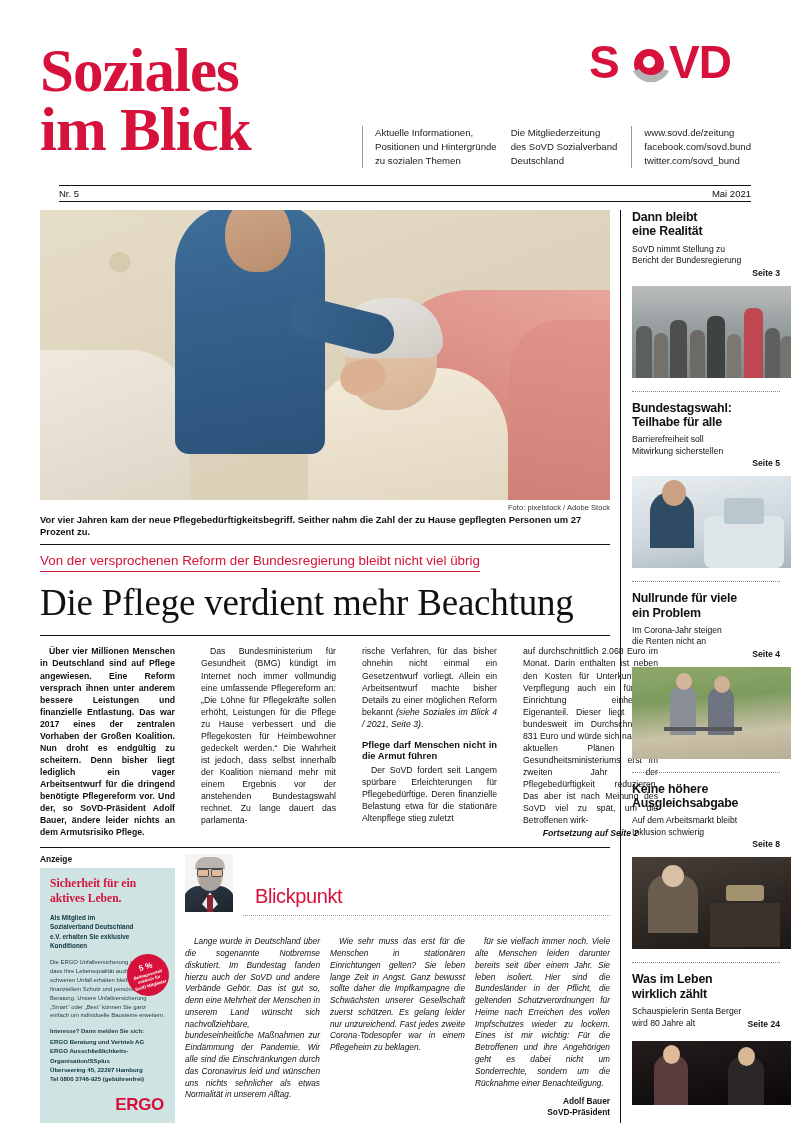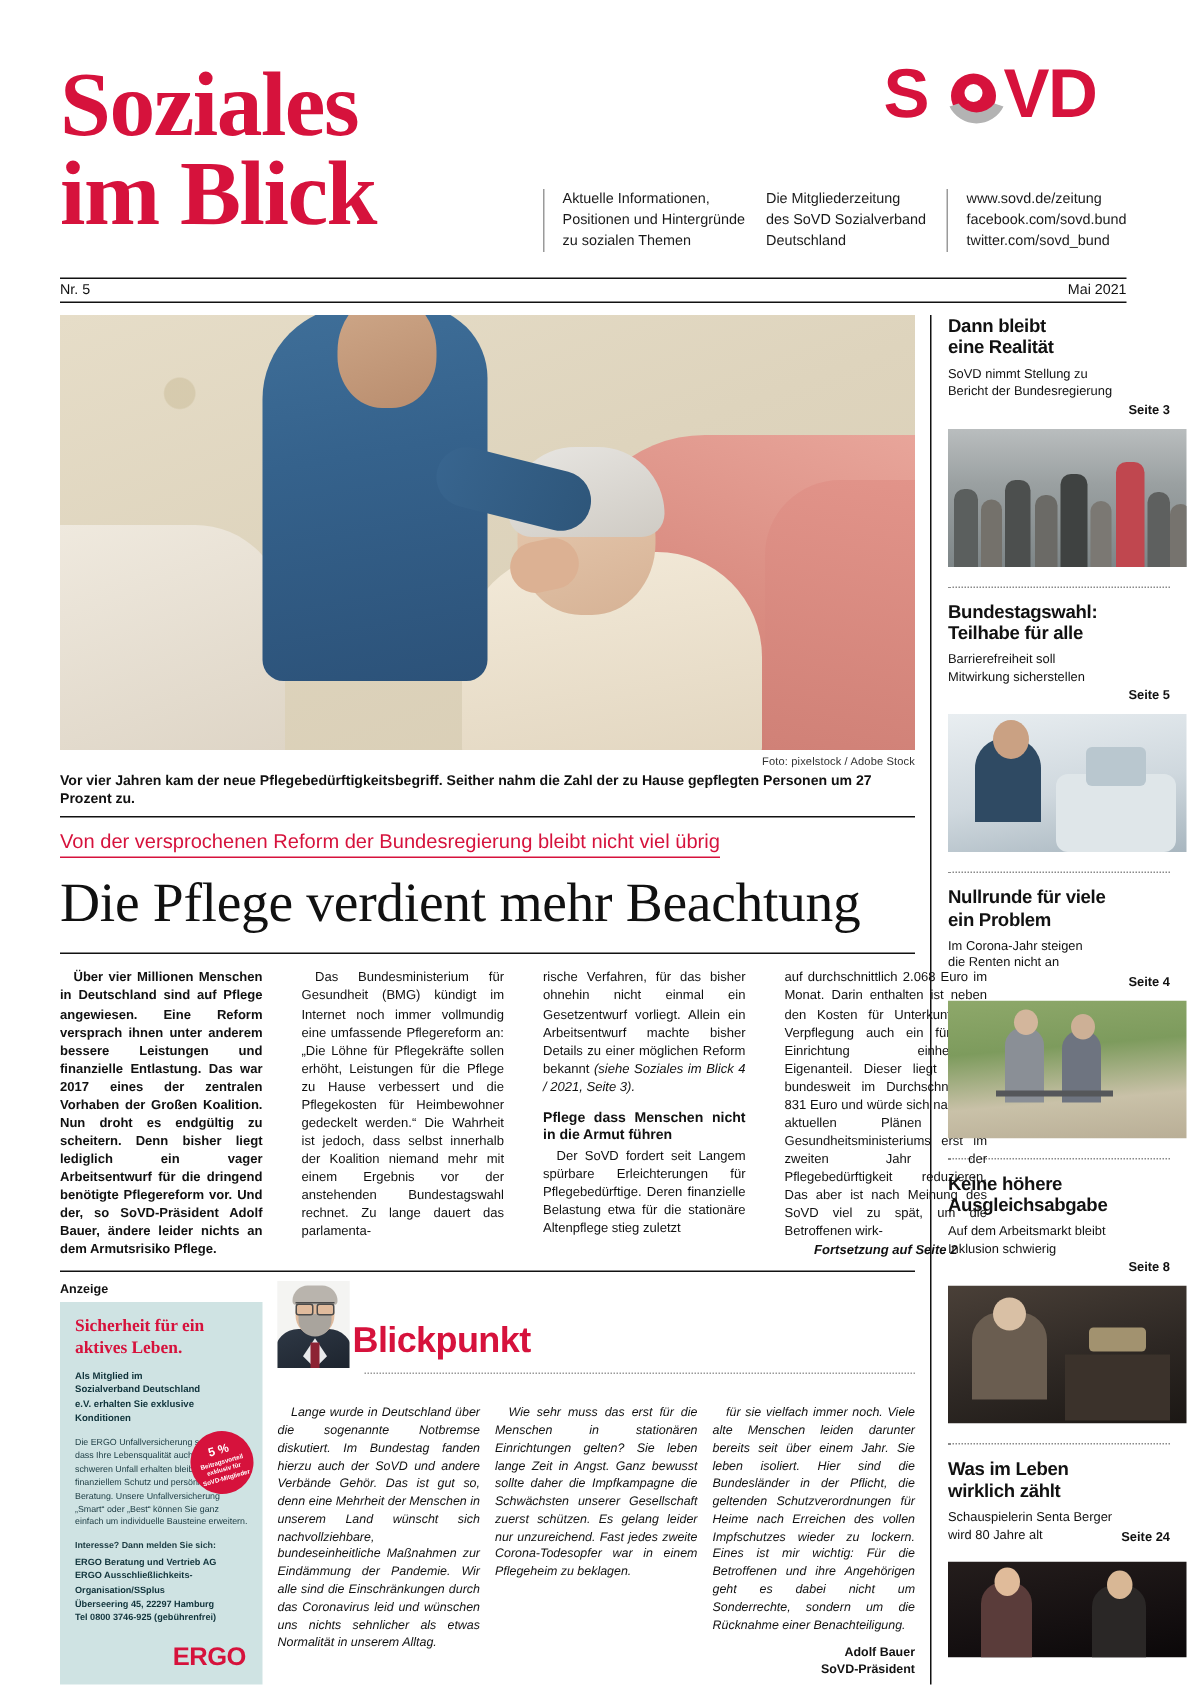--- a/index.html
+++ b/index.html
@@ -25,21 +25,21 @@
   .masthead-right{display:flex;align-items:flex-end;flex-direction:column;margin-left:auto;}
   .logo{display:block;margin-top:4px;margin-right:2px;}
   .strap-row{display:flex;margin-top:36px;font-size:9.6px;line-height:1.45;color:#1a1a1a;}
   .strap{padding-right:14px;}
   .strap.bordered{border-left:1px solid #9a9a9a;padding-left:12px;}
   .strap.last{padding-right:0;}
 
   .issue-bar{
     margin-top:17px;border-top:1.6px solid #111;border-bottom:1.1px solid #111;
     display:flex;justify-content:space-between;align-items:center;
-    font-size:9.5px;padding:2px 0 2.5px 0;
+    font-size:9.5px;padding:2px 0 2.5px 0;margin-left:19px;
   }
 
   
   .body-grid{display:flex;gap:0;margin-top:8px;}
   .left-col{width:570px;flex:0 0 570px;}
   .gutter{width:10px;flex:0 0 10px;}
   .right-col{width:160px;flex:0 0 160px;border-left:1px solid #111;padding-left:11px;box-sizing:border-box;}
 
   
   .lead-photo{position:relative;width:570px;height:290px;overflow:hidden;background:#cfc6ba;}
@@ -123,22 +123,22 @@
   .bpp-shirt{position:absolute;left:17px;bottom:0;width:16px;height:20px;background:#e9eaec;clip-path:polygon(50% 0,100% 60%,50% 100%,0 60%);}
   .bpp-tie{position:absolute;left:22px;bottom:0;width:6px;height:17px;background:#8d2334;}
   .bpp-head{position:absolute;left:12px;top:6px;width:26px;height:30px;background:#e0bb9d;border-radius:50% 50% 45% 45%;}
   .bpp-hair{position:absolute;left:10px;top:3px;width:30px;height:13px;background:#b9b4ad;border-radius:15px 15px 4px 4px;}
   .bpp-beard{position:absolute;left:14px;top:22px;width:22px;height:15px;background:#a9a49d;border-radius:0 0 11px 11px;}
   .bpp-glass{position:absolute;left:12px;top:14px;width:26px;height:6px;border-top:1.4px solid #4b4b4b;}
   .bpp-glass:before,.bpp-glass:after{content:"";position:absolute;top:0;width:10px;height:6px;border:1.2px solid #4b4b4b;border-radius:2px;}
   .bpp-glass:before{left:0;}
   .bpp-glass:after{right:0;}
   .bp-title{
-    color:#d6123c;font-weight:bold;font-size:24px;letter-spacing:-.4px;
-    margin-left:2px;margin-bottom:4px;
+    color:#d6123c;font-weight:normal;font-size:20px;letter-spacing:-.4px;
+    margin-left:22px;margin-bottom:4px;
   }
   .bp-rule{border-bottom:1px dotted #9a9a9a;margin-top:3px;margin-left:58px;}
   .bp-cols{display:flex;gap:10px;margin-top:20px;}
   .bp-c{width:135px;flex:0 0 135px;font-size:8.3px;line-height:1.42;text-align:justify;font-style:italic;color:#111;}
   .bp-c p{margin:0 0 7px 0;text-indent:9px;}
   .bp-c p:last-child{margin-bottom:0;}
   .sig{font-style:normal;font-weight:bold;text-align:right;display:block;line-height:1.3;margin-top:4px;}
 
   
   .teaser{padding-bottom:4px;}
@@ -226,21 +226,21 @@
 
       <div class="cols">
         <div class="col">
           <p class="lead indent">Über vier Millionen Menschen in Deutschland sind auf Pflege angewiesen. Eine Reform versprach ihnen unter anderem bessere Leistungen und finanzielle Entlastung. Das war 2017 eines der zentralen Vorhaben der Großen Koalition. Nun droht es endgültig zu scheitern. Denn bisher liegt lediglich ein vager Arbeitsentwurf für die dringend benötigte Pflegereform vor. Und der, so SoVD-Präsident Adolf Bauer, ändere leider nichts an dem Armutsrisiko Pflege.</p>
         </div>
         <div class="col">
           <p class="indent">Das Bundesministerium für Gesundheit (BMG) kündigt im Internet noch immer vollmundig eine umfassende Pflegereform an: „Die Löhne für Pflegekräfte sollen erhöht, Leistungen für die Pflege zu Hause verbessert und die Pflegekosten für Heimbewohner gedeckelt werden.“ Die Wahrheit ist jedoch, dass selbst innerhalb der Koalition niemand mehr mit einem Ergebnis vor der anstehenden Bundestagswahl rechnet. Zu lange dauert das parlamenta-</p>
         </div>
         <div class="col">
           <p><span>rische Verfahren, für das bisher ohnehin nicht einmal ein Gesetzentwurf vorliegt. Allein ein Arbeitsentwurf machte bisher Details zu einer möglichen Reform bekannt </span><span class="ital">(siehe Soziales im Blick 4 / 2021, Seite 3).</span></p>
-          <div class="subhead">Pflege dass Menschen nicht in die Armut führen</div>
+          <div class="subhead">Pflege darf Menschen nicht in die Armut führen</div>
           <p class="indent">Der SoVD fordert seit Langem spürbare Erleichterungen für Pflegebedürftige. Deren finanzielle Belastung etwa für die stationäre Altenpflege stieg zuletzt</p>
         </div>
         <div class="col">
           <p>auf durchschnittlich 2.068 Euro im Monat. Darin enthalten ist neben den Kosten für Unterkunft und Verpflegung auch ein für jede Einrichtung einheitlicher Eigenanteil. Dieser liegt derzeit bundesweit im Durchschnitt bei 831 Euro und würde sich nach den aktuellen Plänen des Gesundheitsministeriums erst im zweiten Jahr der Pflegebedürftigkeit reduzieren. Das aber ist nach Meinung des SoVD viel zu spät, um die Betroffenen wirk-</p>
           <span class="jump">Fortsetzung auf Seite 2</span>
         </div>
       </div>
 
       <div class="lower-rule"></div>
 

